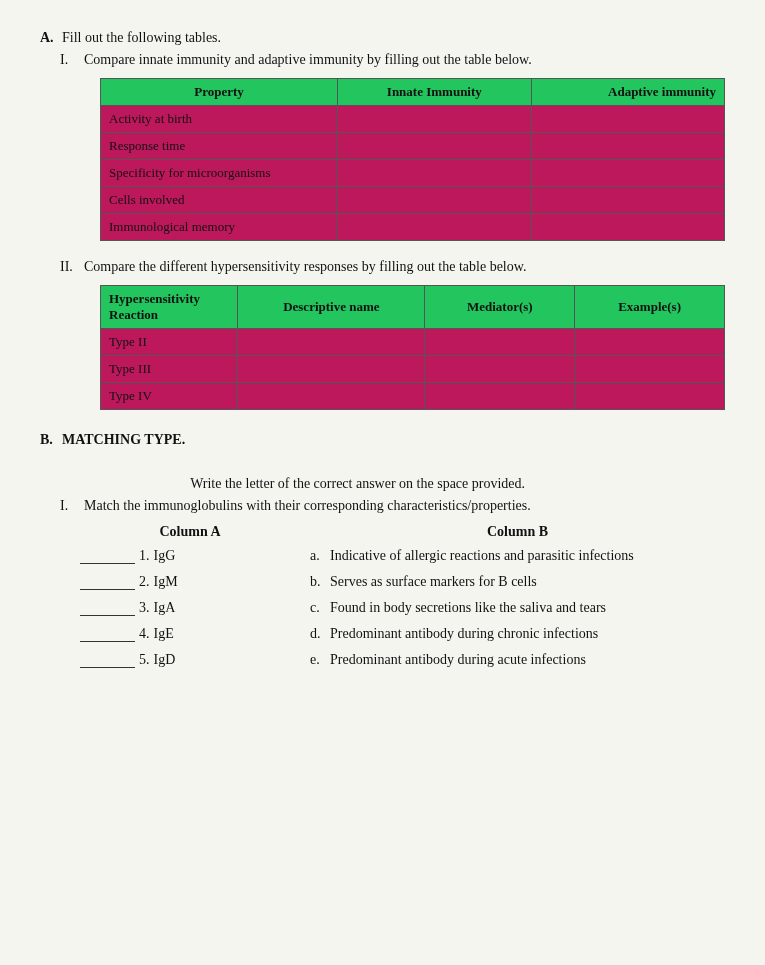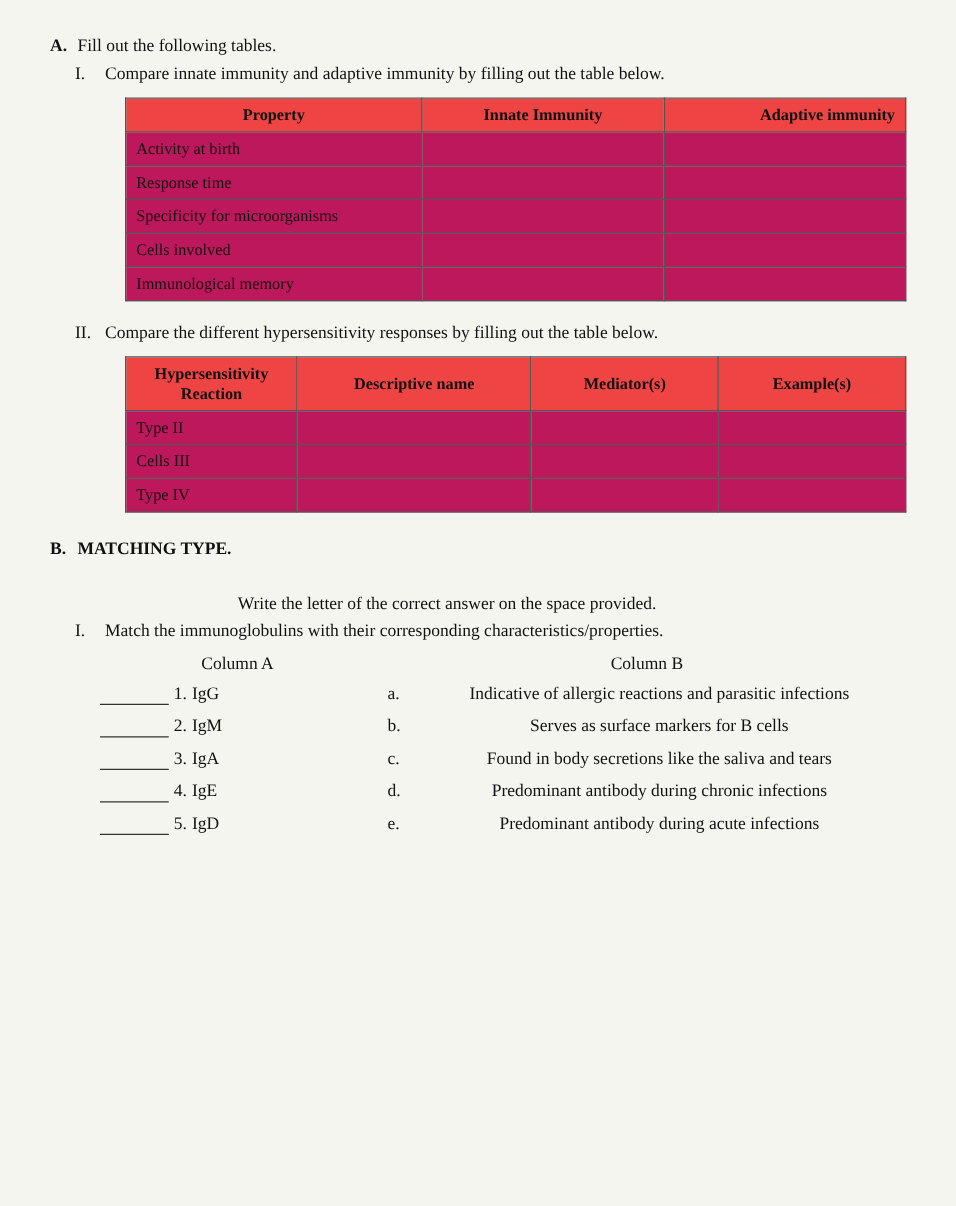--- a/index.html
+++ b/index.html
@@ -19,21 +19,21 @@
       margin: 10px 0 18px 0;
     }
     table th, table td {
       border: 1px solid #555;
       padding: 5px 8px;
       font-size: 13px;
     }
     table th {
       font-weight: bold;
       text-align: center;
-      background: #ef4444;
+      background: #22c55e;
     }
     table td {
       background: #be185d;
     }
     .indent-1 {
       margin-left: 20px;
     }
     .indent-2 {
       margin-left: 40px;
     }
@@ -61,21 +61,21 @@
       margin-top: 10px;
     }
     .col-a {
       width: 230px;
       padding-right: 10px;
     }
     .col-b {
       flex: 1;
     }
     .col-header {
-      font-weight: normal;
+      font-weight: bold;
       text-align: center;
       margin-bottom: 8px;
       font-size: 14px;
     }
     .col-a .col-header {
       text-align: center;
     }
     .col-b .col-header {
       text-align: center;
     }
@@ -94,24 +94,23 @@
       min-height: 16px;
     }
     .match-letter {
       min-width: 14px;
       margin-right: 6px;
       font-size: 14px;
     }
     .match-text {
       flex: 1;
       font-size: 14px;
-      text-align: center;
     }
     .hypersensitivity-th {
-      text-align: center;
+      text-align: left;
     }
     .section-a-header {
       display: flex;
       align-items: flex-start;
       margin-bottom: 6px;
     }
     .section-letter {
       font-weight: bold;
       font-size: 14px;
       min-width: 22px;
@@ -186,21 +185,21 @@
         </tr>
       </thead>
       <tbody id="table2-body">
           <tr>
             <td>Type II</td>
             <td></td>
             <td></td>
             <td></td>
           </tr>
           <tr>
-            <td>Cells III</td>
+            <td>Type III</td>
             <td></td>
             <td></td>
             <td></td>
           </tr>
           <tr>
             <td>Type IV</td>
             <td></td>
             <td></td>
             <td></td>
           </tr>

